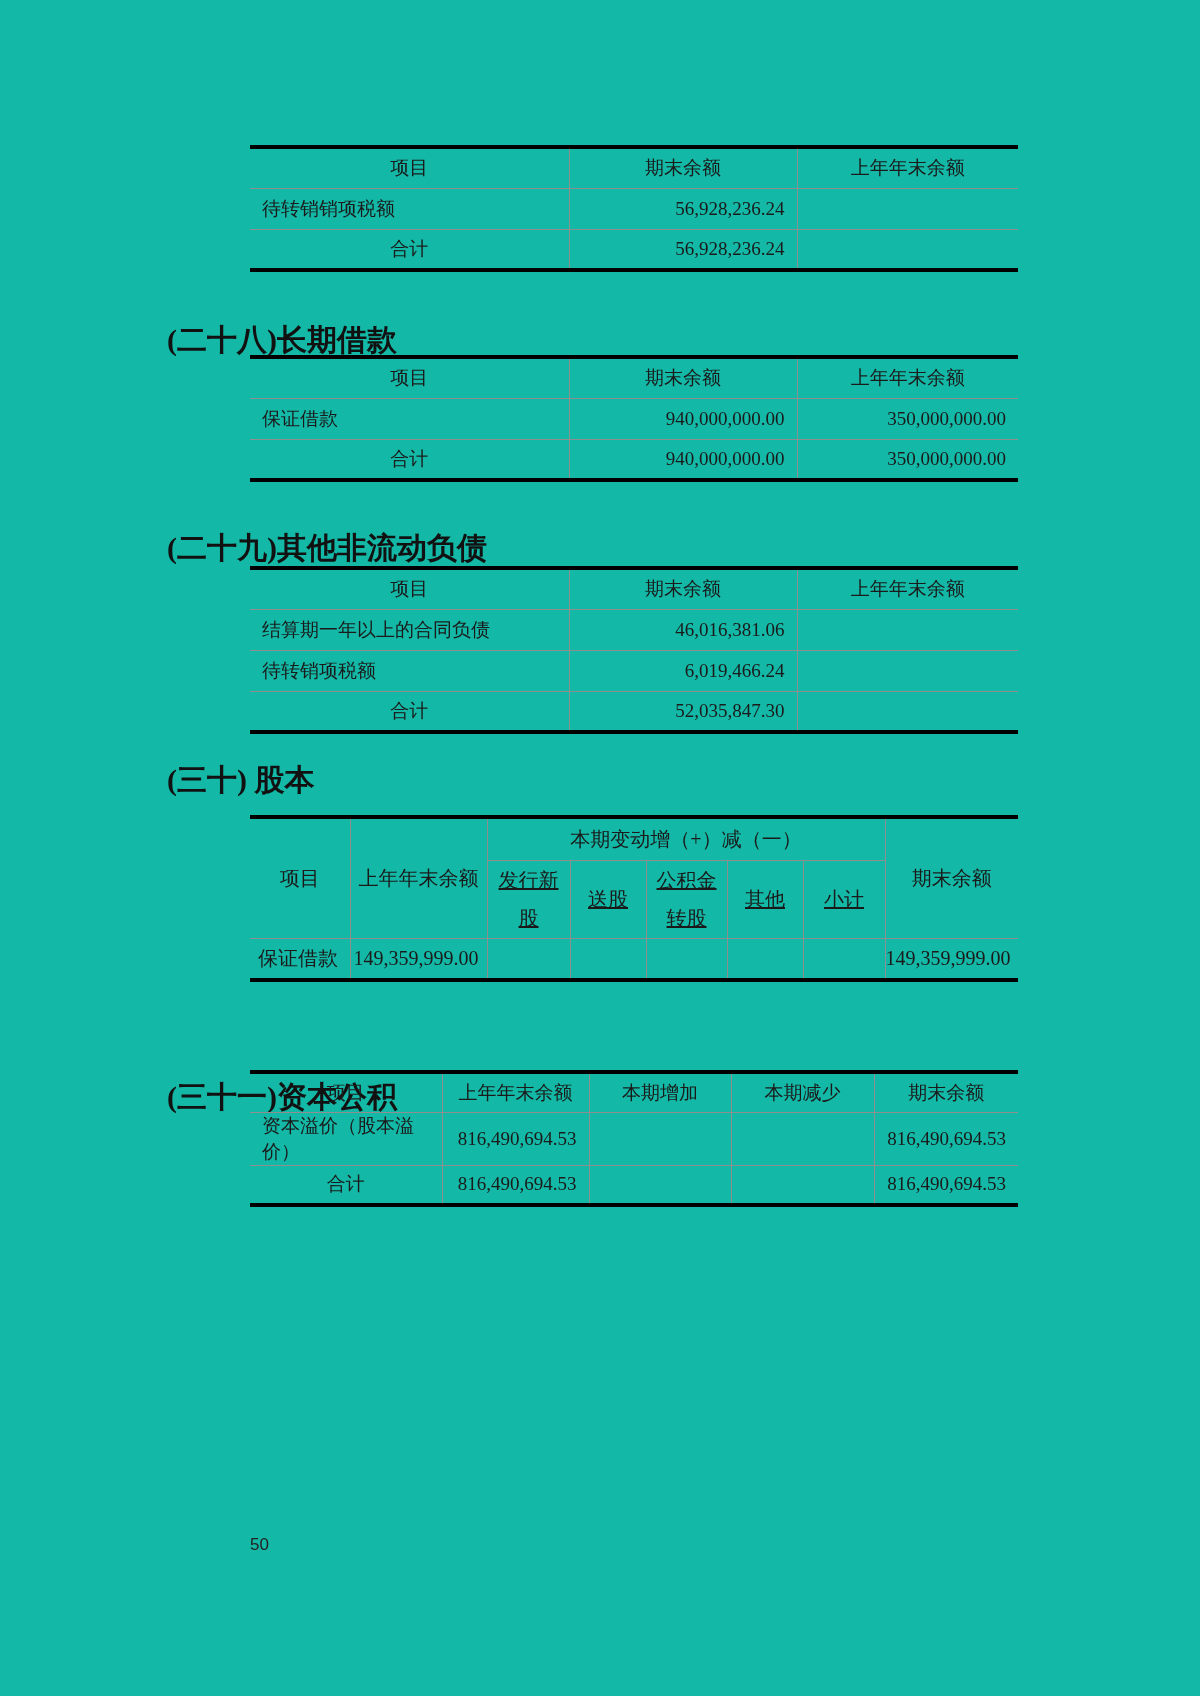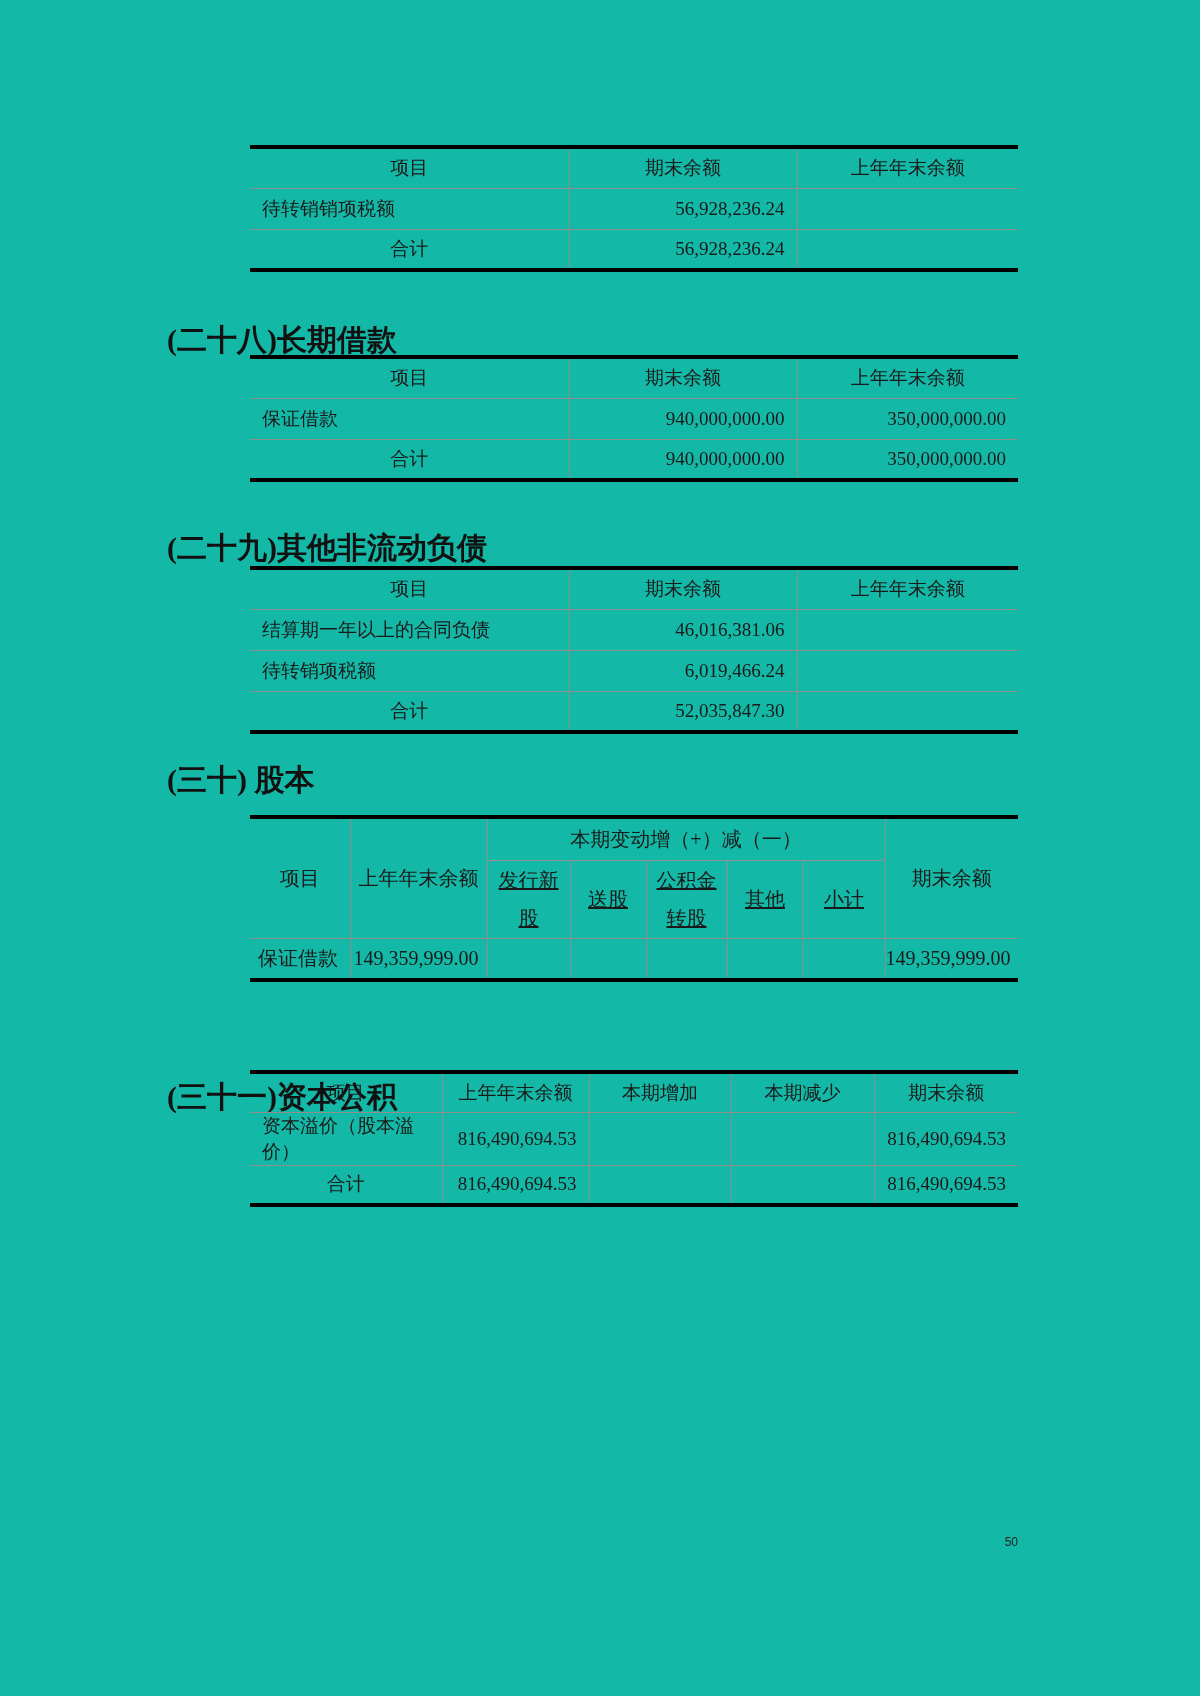--- a/index.html
+++ b/index.html
@@ -55,23 +55,23 @@
   #t30 tr.data-row   { height:42px; }
   #t30 th, #t30 td   { font-size:20px; line-height:38px; }
   #t30 .item { padding-left:8px !important; }
   #t30 .num  { padding-right:8px !important;margin-top:32px; }
   #t30 th.wrap { padding:0 4px; line-height:38px;text-decoration:underline; }
   .page-number {
     position:absolute;
     left:250px;
     top:1535px;
     width:768px;
-    text-align:right;
+    text-align:left;
     font-family:"Liberation Sans","DejaVu Sans",sans-serif;
-    font-size:12px;
+    font-size:17px;
     color:#222222;
   }
 </style>
 </head>
 <body>
 
 <div class="sheet">
 
   <table class="fin" id="t27" style="top:145px">
     <colgroup>

